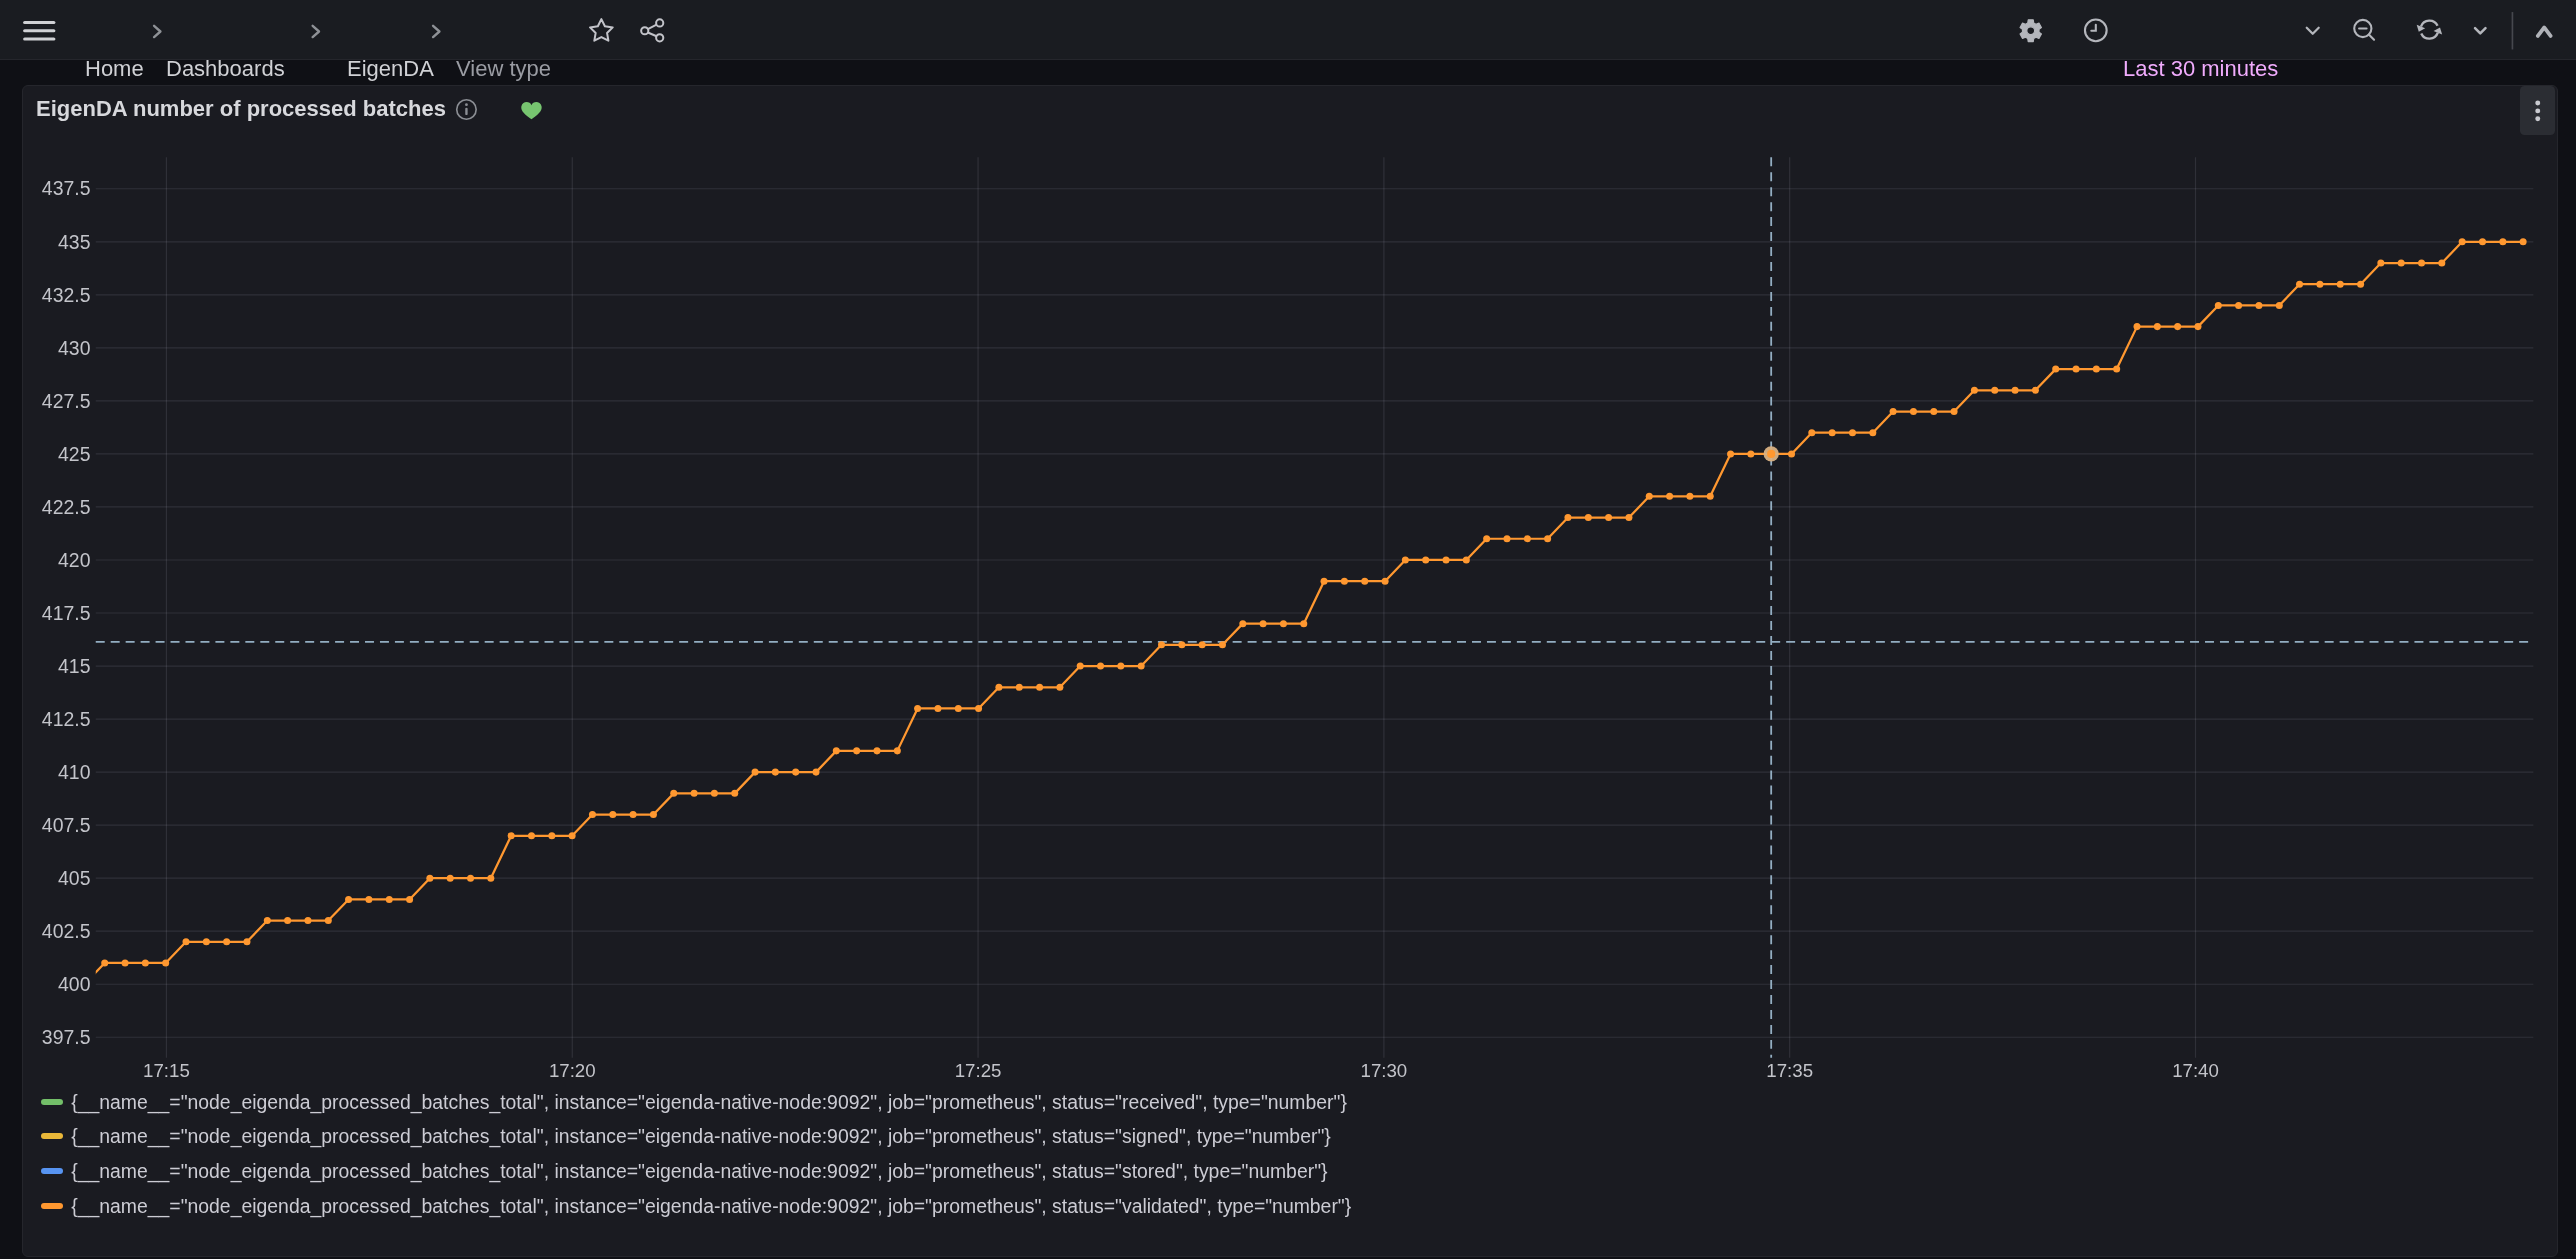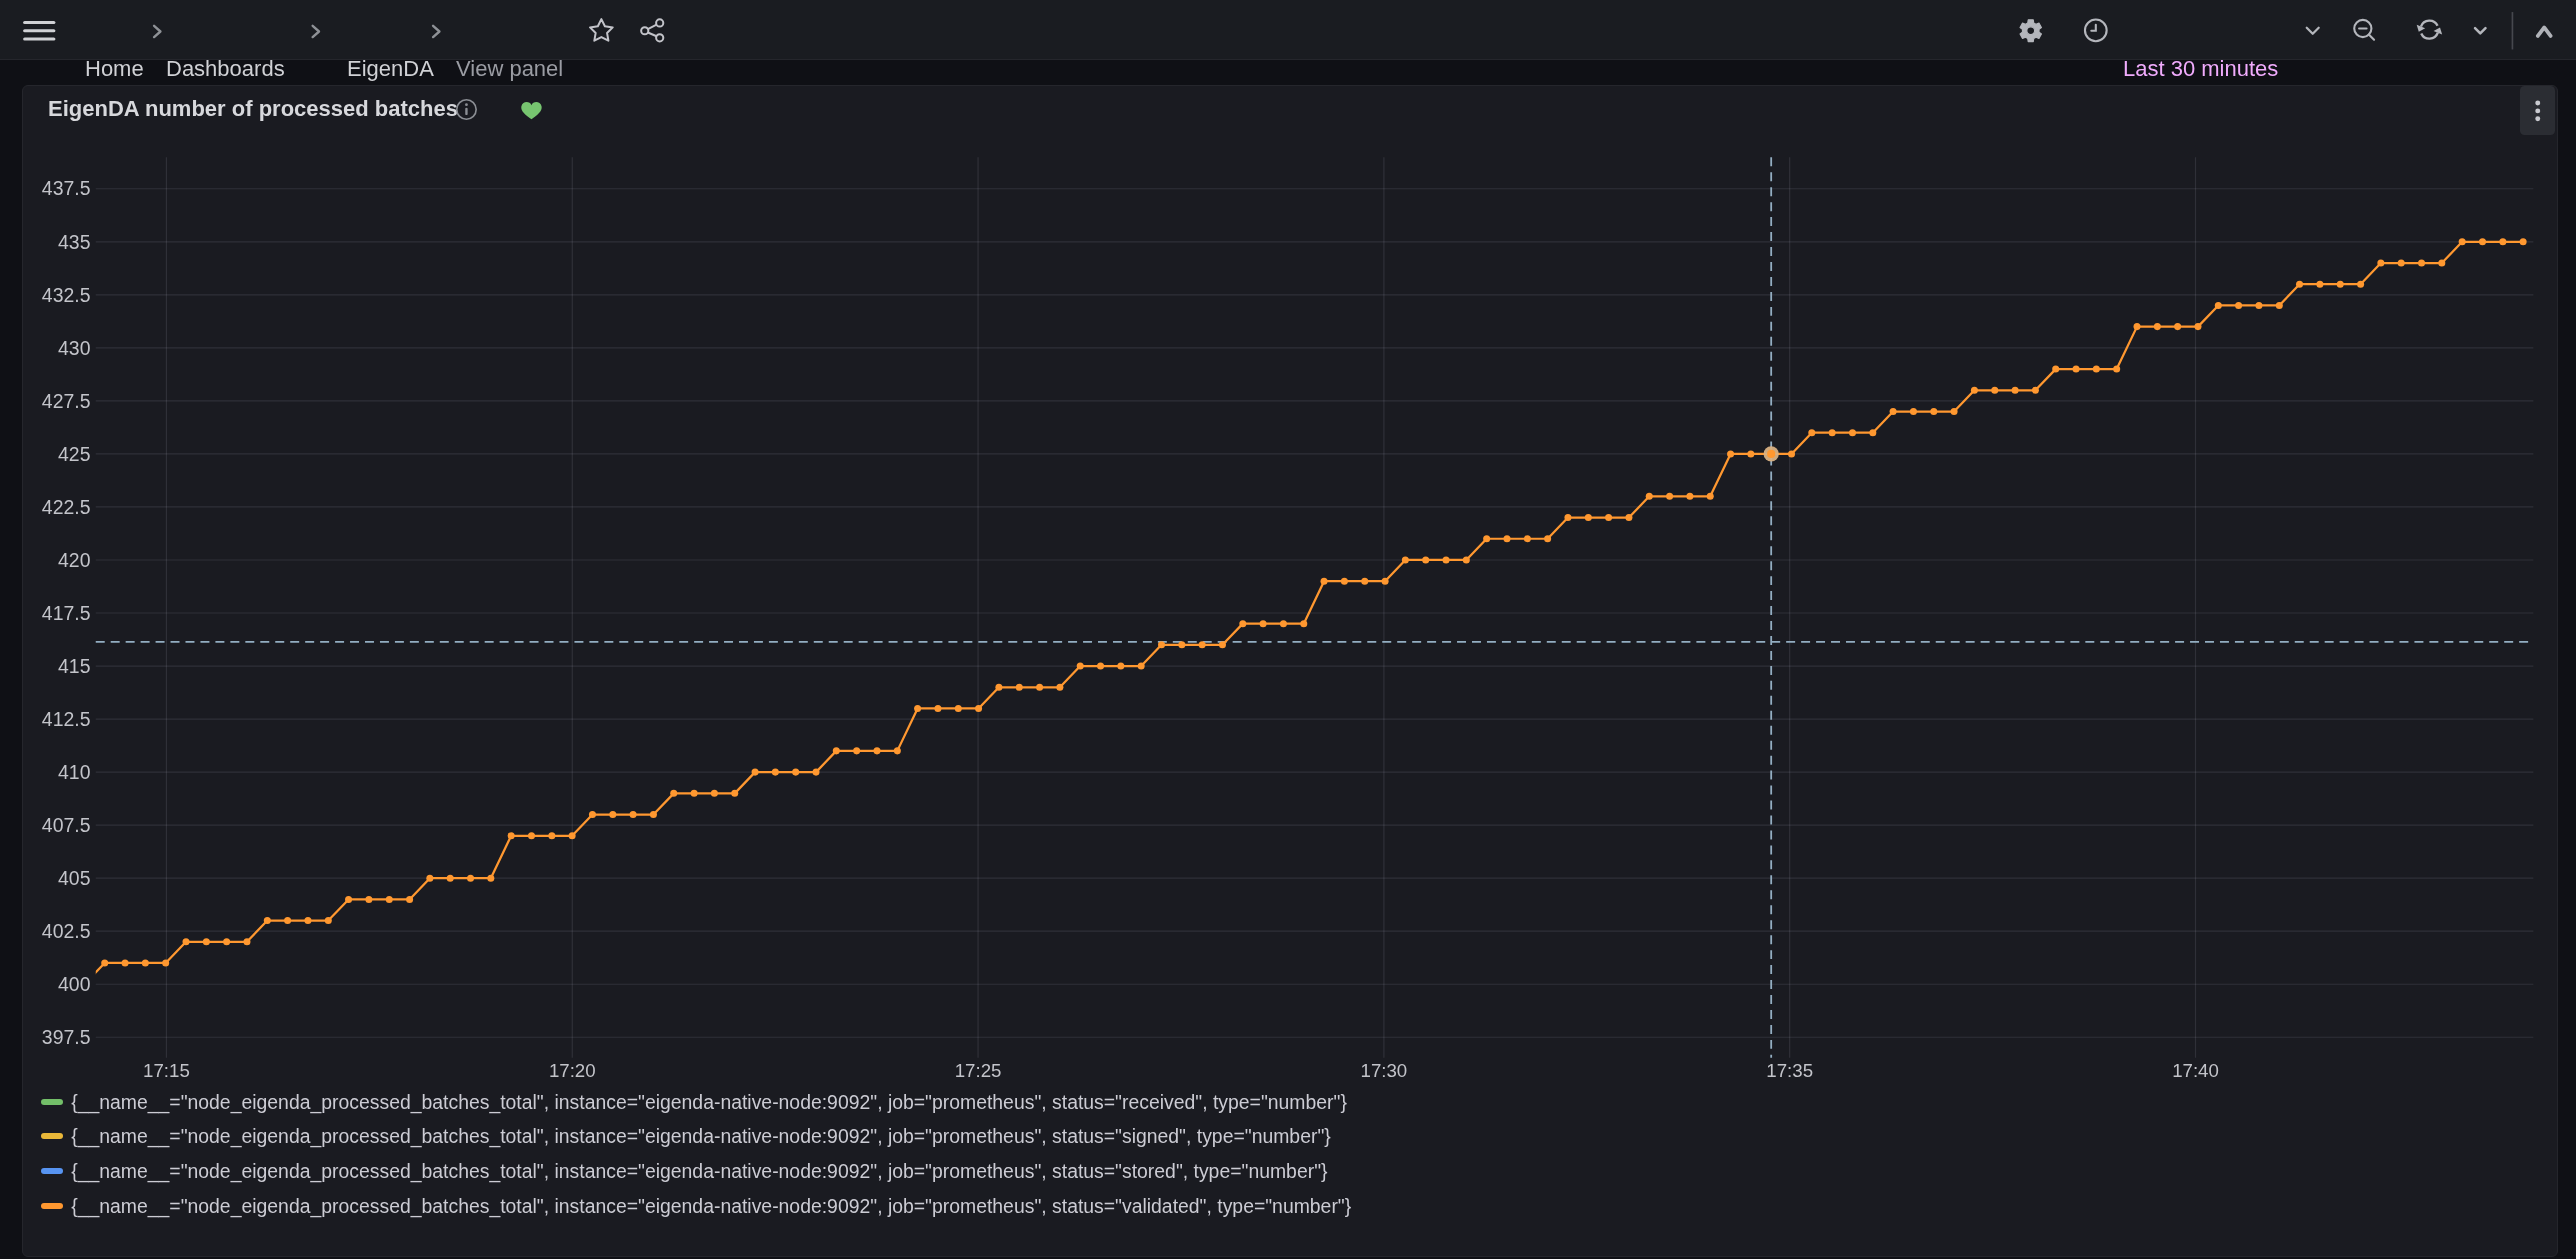--- a/index.html
+++ b/index.html
@@ -5,21 +5,21 @@
 html,body { width:2576px; height:1260px; background:#0f1015; overflow:hidden;
   font-family:"Liberation Sans", sans-serif; }
 #nav { position:absolute; left:0; top:0; width:2576px; height:60px;
   background:#1a1c21; border-bottom:1.5px solid #25262c; }
 .nitem { position:absolute; top:0; height:58px; display:flex; align-items:center;margin-top:40px; }
 .crumb { font-size:22px; color:#d0d1d5; font-weight:400; }
 .crumb.dim { color:#9a9ca3; }
 #panel { position:absolute; left:22px; top:85px; width:2536px; height:1172px;
   background:#1a1b21; border:1.5px solid #25262c; border-radius:6px; }
 #ptitle { position:absolute; left:36px; top:96px; font-size:22px; font-weight:bold;
-  color:#d7d8dc; letter-spacing:0px;margin-left:12px; }
+  color:#d7d8dc; letter-spacing:0px; }
 #kebab { position:absolute; left:2520px; top:86px; width:35px; height:49px;
   background:#2b2d33; border-radius:4.5px; }
 svg { position:absolute; left:0; top:0; }
 .grid line { stroke:rgba(204,204,220,0.12); stroke-width:1.6; }
 .axis text { fill:#c3c4ca; font-size:25px; font-family:"Liberation Sans",sans-serif; }
 .ylab text { font-size:26px; }
 .cross line { stroke:#93aec2; stroke-width:2.4; stroke-dasharray:12 8; }
 .lrow { position:absolute; left:41px; height:34px; display:flex; align-items:center; }
 .sw { width:22px; height:6.7px; border-radius:3.7px; display:inline-block; }
 .ltx { font-size:19.4px; color:#ccccd4; margin-left:8.2px; white-space:pre; }
@@ -273,21 +273,21 @@
 <div class="nitem" style="left:85px">
     <span class="crumb">Home</span>
   </div>
 <div class="nitem" style="left:166px">
     <span class="crumb">Dashboards</span>
   </div>
 <div class="nitem" style="left:347px">
     <span class="crumb">EigenDA</span>
   </div>
 <div class="nitem" style="left:456px">
-    <span class="crumb dim">View panel</span>
+    <span class="crumb dim">View type</span>
   </div>
 <div class="nitem" style="left:2123px">
     <span class="crumb" style="color:#f0abfc">Last 30 minutes</span>
   </div>
 
 <div id="ptitle">EigenDA number of processed batches</div>
 
 <svg width="598" height="45" viewBox="0 0 800 60" style="left:0;top:87px">
   <g stroke="#8b8e94" stroke-width="2.2" fill="none">
     <circle cx="624" cy="30" r="13"></circle>

